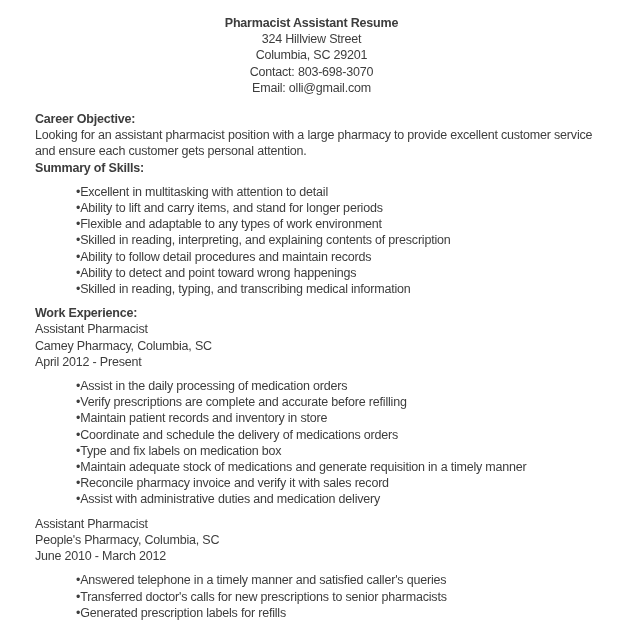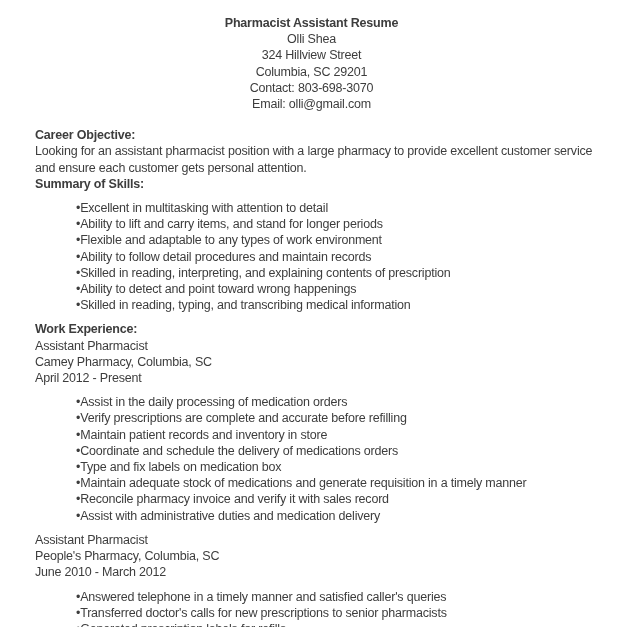--- a/index.html
+++ b/index.html
@@ -52,41 +52,40 @@
     white-space: nowrap;
   }
 </style>
 </head>
 <body>
 
 <div class="page">
 
   <header class="doc-header">
     <div class="doc-title">Pharmacist Assistant Resume</div>
-    <div class="line">Olli Shea</div>
     <div class="line">324 Hillview Street</div>
     <div class="line">Columbia, SC 29201</div>
     <div class="line">Contact: 803-698-3070</div>
     <div class="line">Email: olli@gmail.com</div>
   </header>
 
   <section class="objective-section">
     <h2 class="heading">Career Objective:</h2>
     <div class="line">Looking for an assistant pharmacist position with a large pharmacy to provide excellent customer service</div>
     <div class="line">and ensure each customer gets personal attention.</div>
   </section>
 
   <section>
     <h2 class="heading">Summary of Skills:</h2>
     <ul class="bullet-list">
       <li>Excellent in multitasking with attention to detail</li>
       <li>Ability to lift and carry items, and stand for longer periods</li>
       <li>Flexible and adaptable to any types of work environment</li>
+      <li>Skilled in reading, interpreting, and explaining contents of prescription</li>
       <li>Ability to follow detail procedures and maintain records</li>
-      <li>Skilled in reading, interpreting, and explaining contents of prescription</li>
       <li>Ability to detect and point toward wrong happenings</li>
       <li>Skilled in reading, typing, and transcribing medical information</li>
     </ul>
   </section>
 
   <section>
     <h2 class="heading">Work Experience:</h2>
 
     <div>
       <div class="line">Assistant Pharmacist</div>

